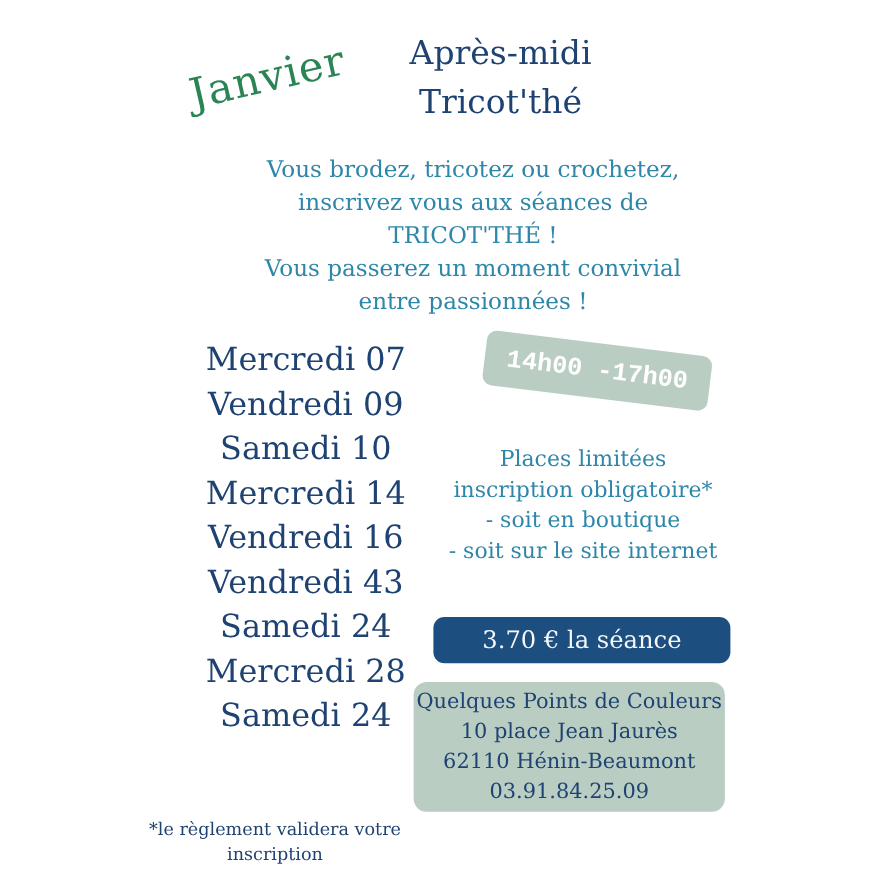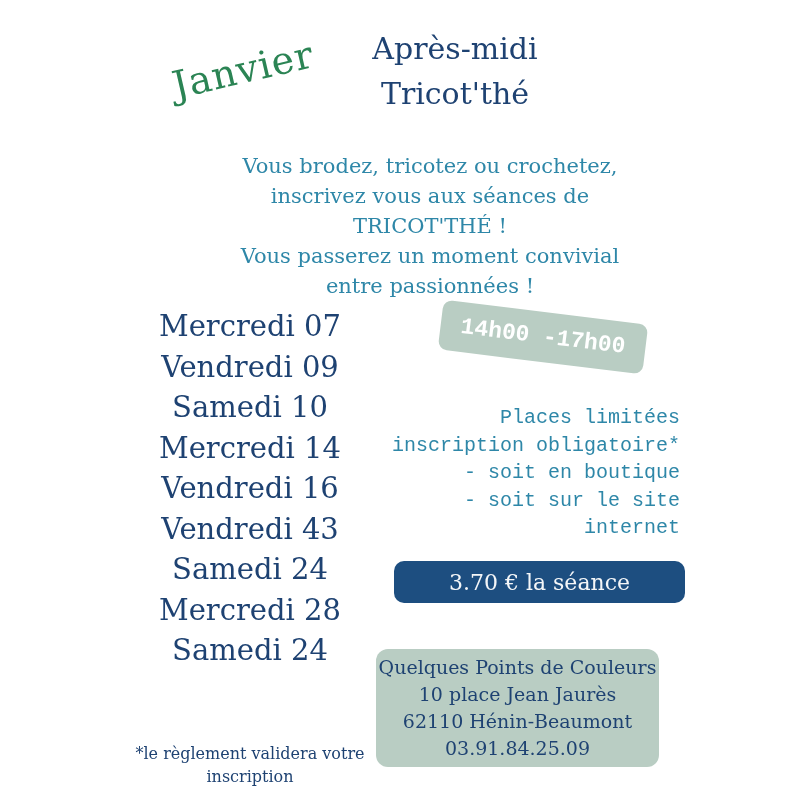--- a/index.html
+++ b/index.html
@@ -39,26 +39,25 @@
 
   .intro {
     position: absolute;
     left: 170px;
     top: 139px;
     width: 520px;
     text-align: center;
     font-size: 21px;
     line-height: 30px;
     color: #2e87a8;
-    margin-top: 12px;
   }
 
   .dates {
     position: absolute;
-    left: 130px;
+    left: 158px;
     top: 306px;
     width: 240px;
     text-align: center;
     font-size: 29px;
     line-height: 40.5px;
     color: #1e4272;
   }
 
   .time-badge {
     position: absolute;
@@ -78,32 +77,31 @@
     font-weight: bold;
     font-size: 23px;
     letter-spacing: 0px;
   }
 
   .info-block {
     position: absolute;
     left: 380px;
     top: 404px;
     width: 300px;
-    text-align: right;
+    text-align: center;
     font-size: 20px;
     line-height: 27.5px;
     color: #2e87a8;
-    font-family: Liberation Mono, monospace;
   }
 
   .price-box {
     position: absolute;
     left: 394px;
     top: 561px;
-    width: 291px;
+    width: 270px;
     height: 42px;
     background: #1d4e80;
     border-radius: 10px;
     display: flex;
     align-items: center;
     justify-content: center;
     color: #f4f6f8;
     font-size: 22px;
     text-align: center;
   }
@@ -117,21 +115,20 @@
     background: #b9cdc3;
     border-radius: 12px;
     display: flex;
     flex-direction: column;
     align-items: center;
     justify-content: center;
     text-align: center;
     color: #1e4272;
     font-size: 19px;
     line-height: 27px;
-    margin-top: 29px;
   }
 
   .footnote {
     position: absolute;
     left: 125px;
     top: 742px;
     width: 250px;
     text-align: center;
     font-size: 16px;
     line-height: 23px;

